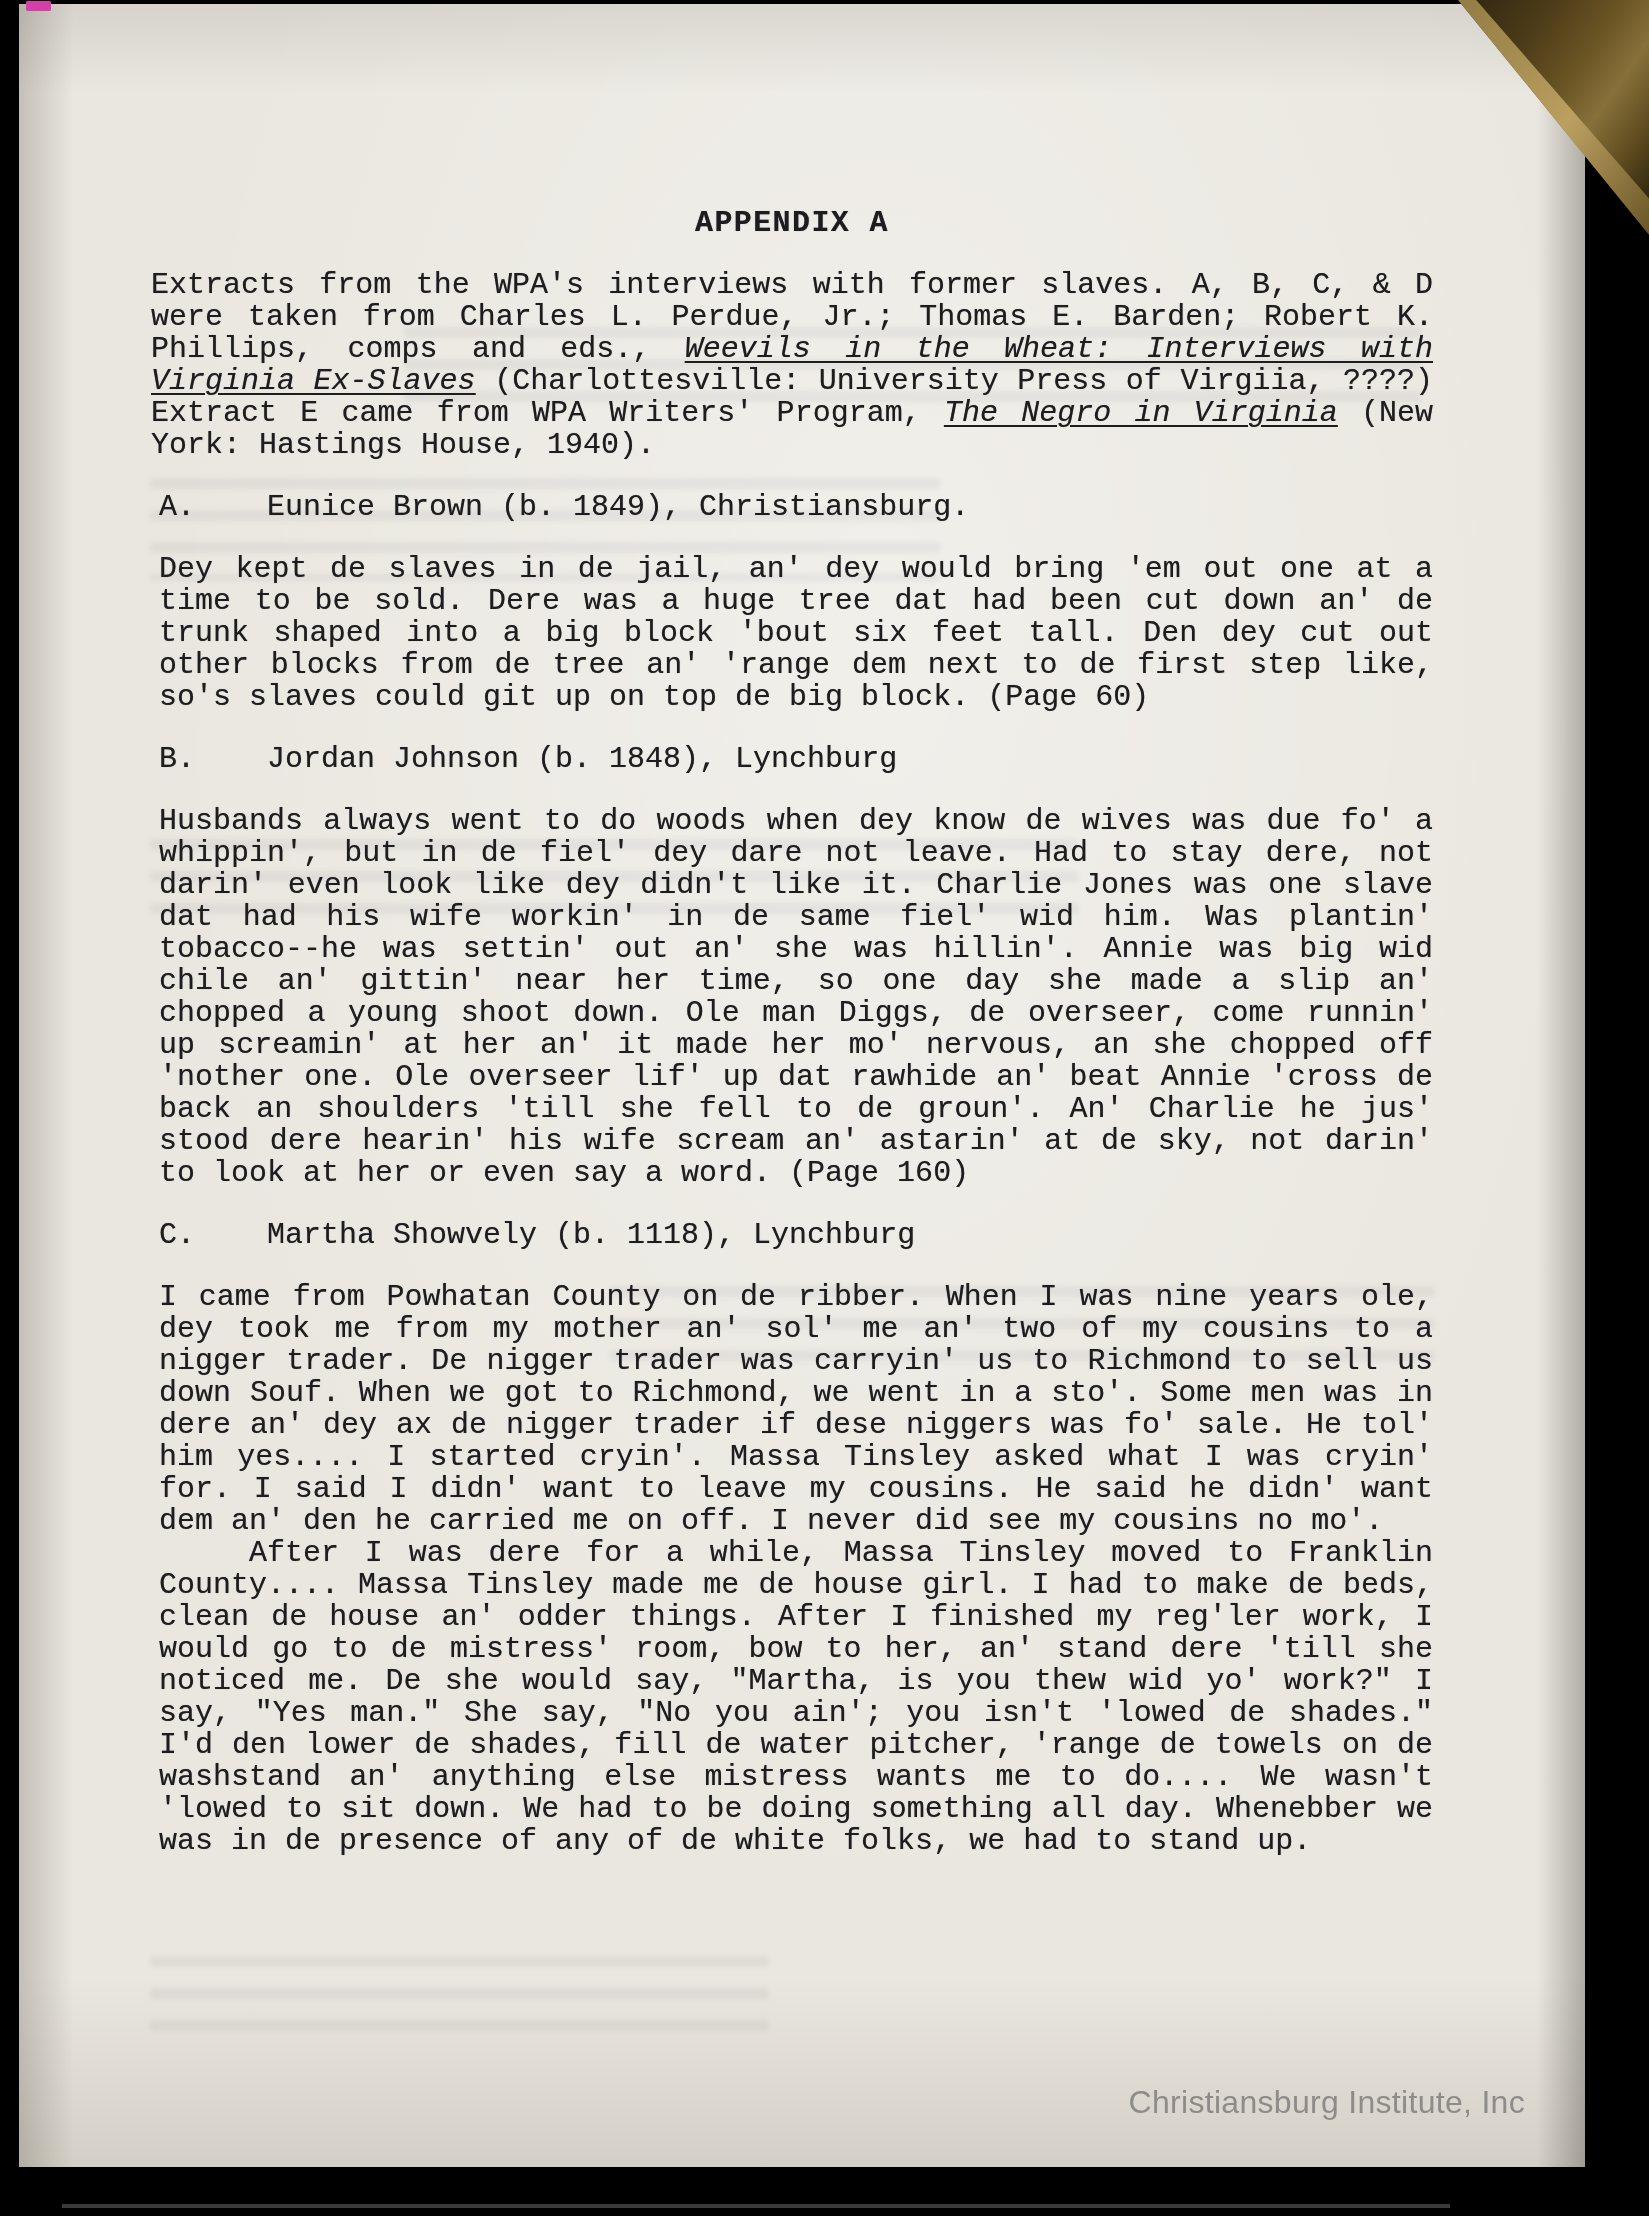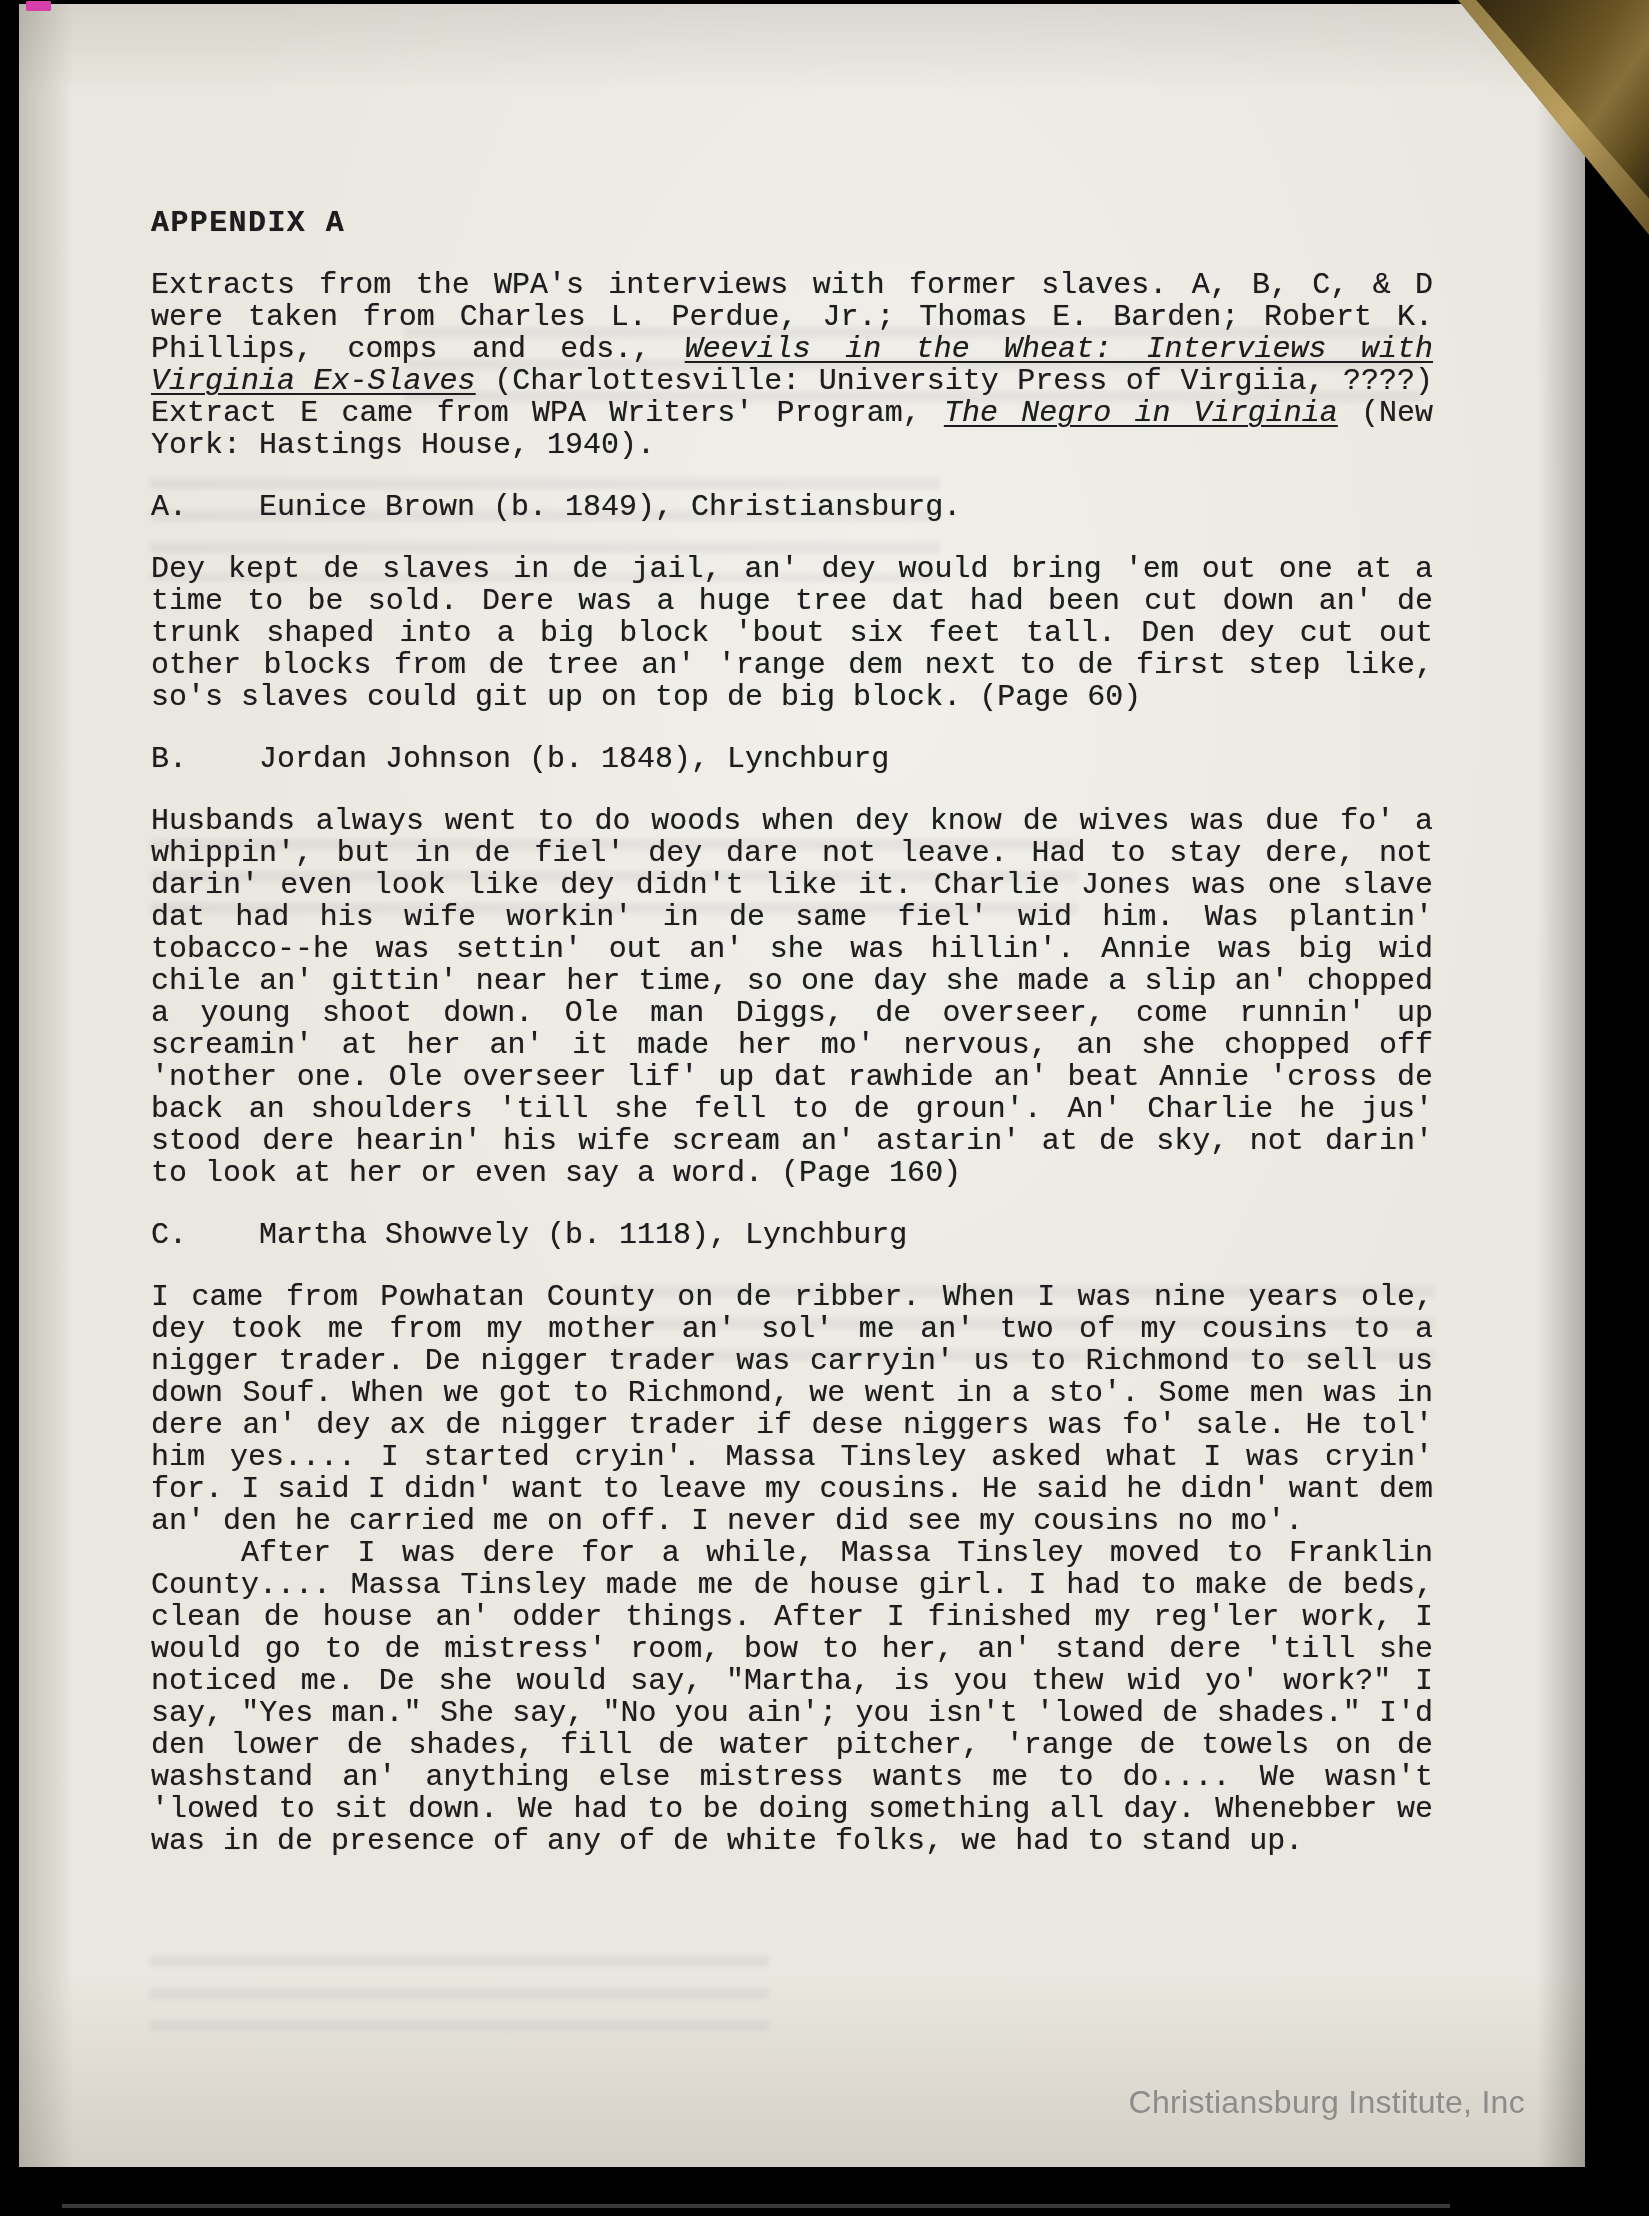--- a/index.html
+++ b/index.html
@@ -37,31 +37,31 @@
     left: 132px; top: 203px;
     width: 1282px;
     color: #1d1d1f;
     font-size: 30px;
     line-height: 32px;
     text-shadow: 0 0 0.7px rgba(25,25,28,.55);
   }
   .title {
     font-size: 30px;
     font-weight: bold;
-    text-align: left;
+    text-align: center;
     margin: 0 0 30px 0;
     letter-spacing: 1.4px;
   }
   .para {
     margin: 0 0 30px 0;
     text-align: justify;
   }
   .para.tight { margin-bottom: 0; }
   .para.indent { text-indent: 5ch; }
-  .doc-section { margin-top: 11px; }
+  .doc-section { margin-top: 11px; margin-left: 8px; }
   .sec-heading { margin: 0 0 30px 0; }
   .sec-name { margin-left: 3ch; }
   .u {
     text-decoration: underline;
     text-underline-offset: 4.1px;
     text-decoration-thickness: 2.1px;
     font-style: italic;
   }
 
   

